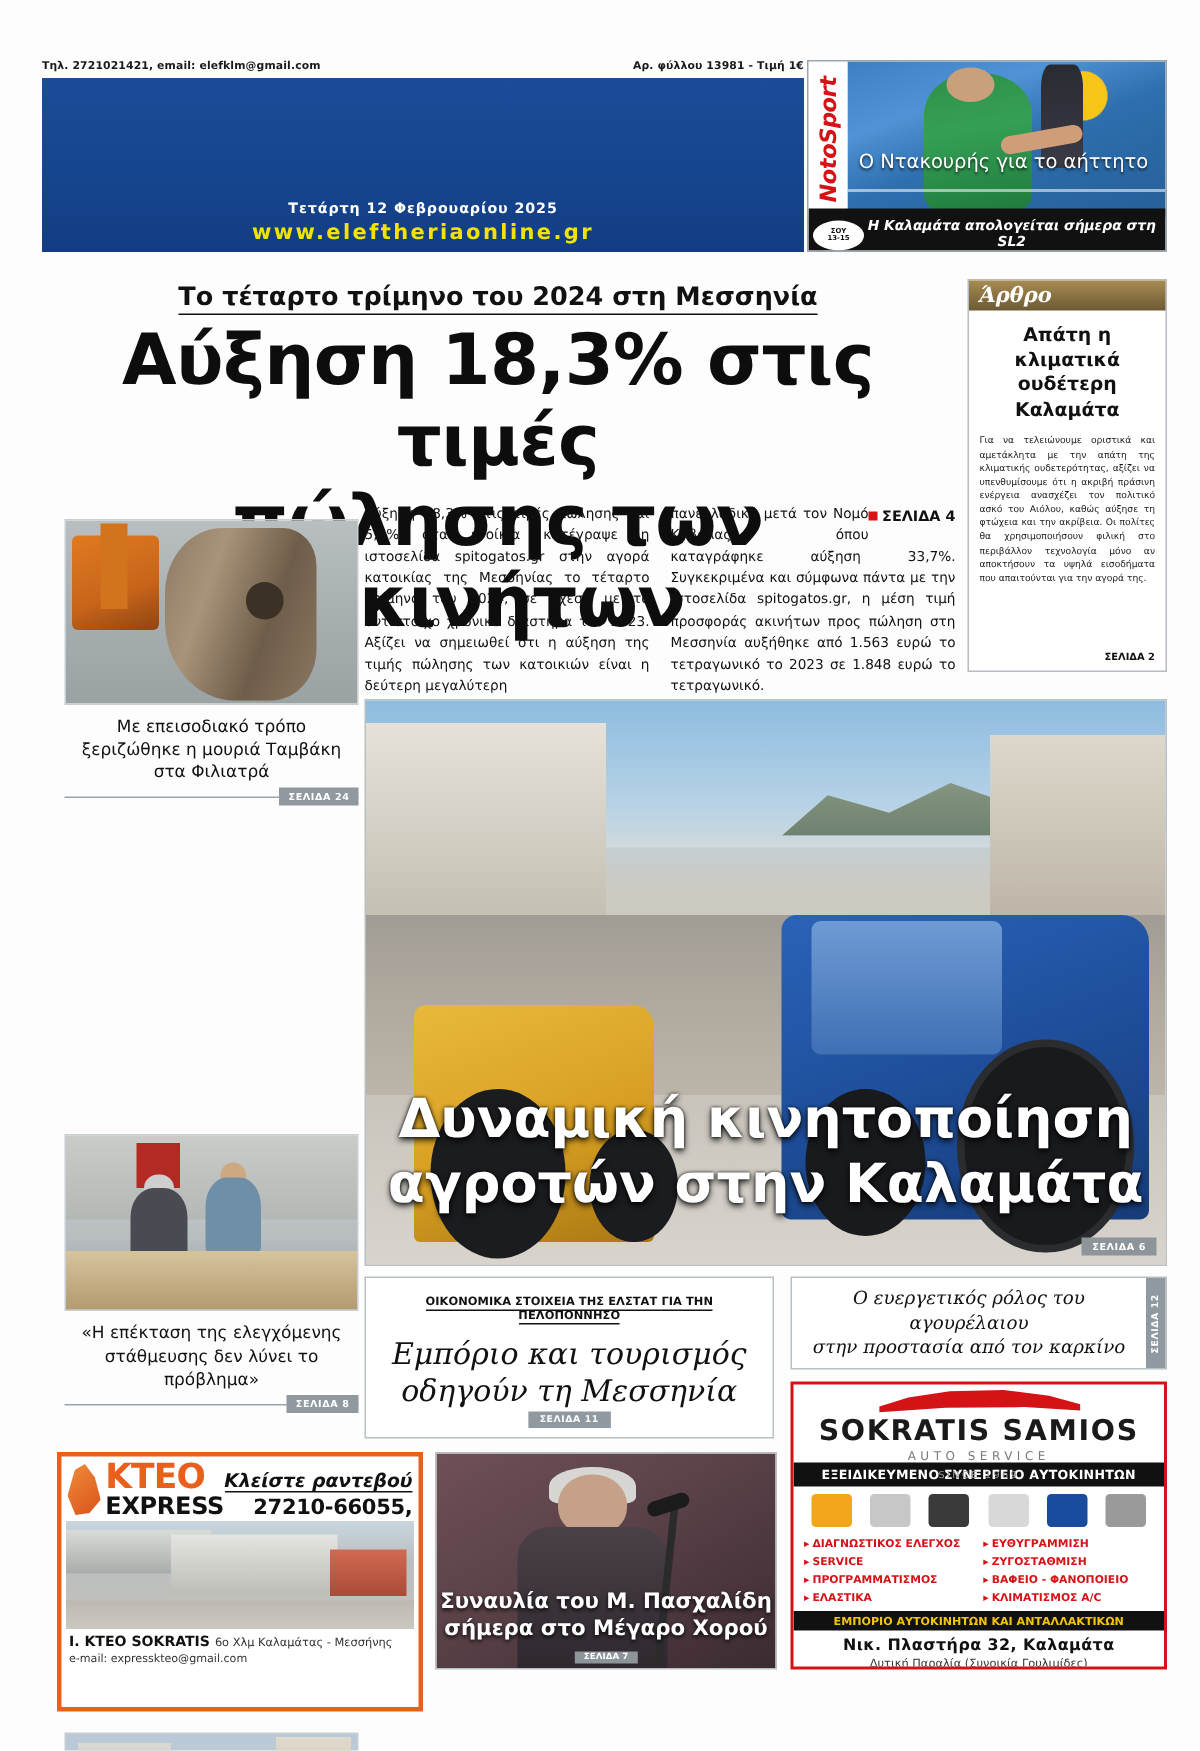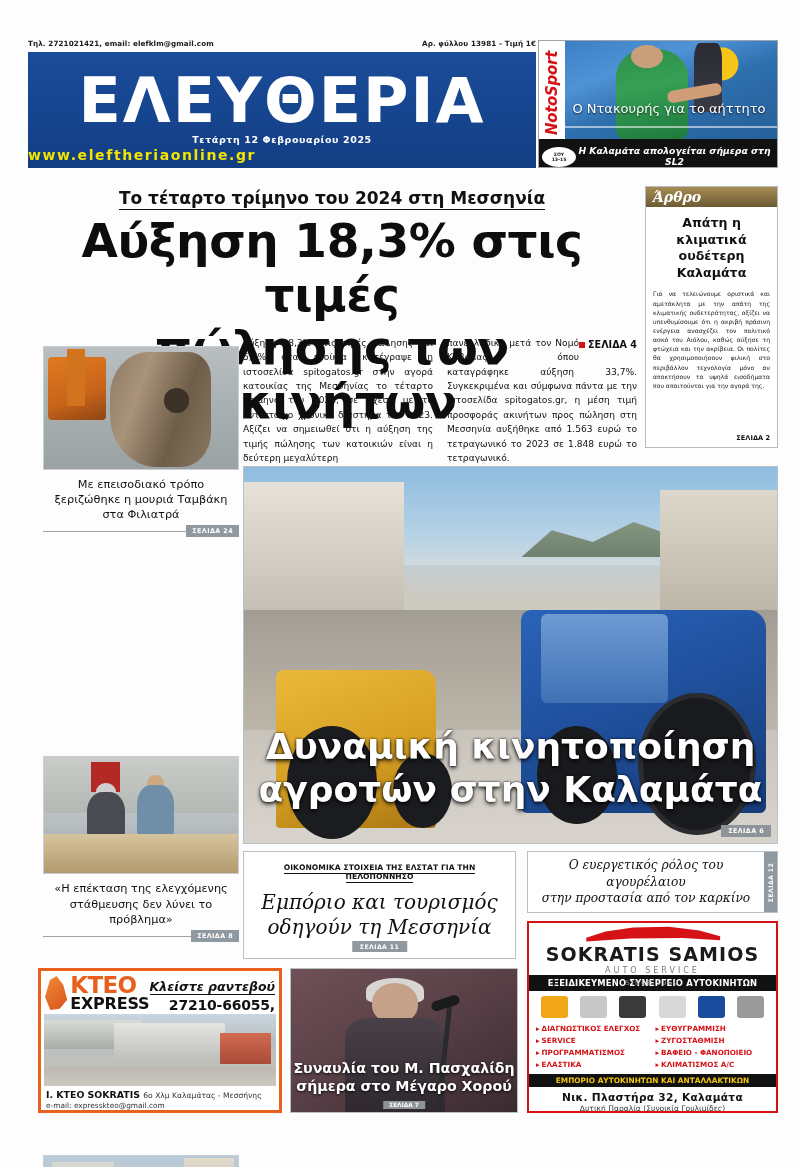--- a/index.html
+++ b/index.html
@@ -43,21 +43,21 @@
     letter-spacing: 2px; line-height: 86px;
     white-space: nowrap;
   }
   .masthead-date {
     position: absolute; left: 0; bottom: 23px; width: 100%;
     text-align: center; color: #ffffff;
     font-size: 9.5px; font-weight: bold; letter-spacing: 0.6px;
   }
   .masthead-url {
     position: absolute; left: 0; bottom: 5px; width: 100%;
-    color: #f2e400;
+    text-align: center; color: #f2e400;
     font-size: 14px; font-weight: bold; letter-spacing: 1.6px;
   }
 
   
   .sports {
     position: absolute; left: 538px; top: 40px;
     width: 240px; height: 128px;
     border: 1px solid #9aa5ad; background: #dfe6ea;
     overflow: hidden;
   }
@@ -483,21 +483,21 @@
     text-align: center; font-size: 10.6px; font-weight: bold;
     color: #111; margin-top: 4px; letter-spacing: .3px;
   }
   .samios-addr2 {
     text-align: center; font-size: 7.6px; color: #333; margin-top: 1px;
   }
 
   
   .ad-kteo {
     position: absolute; left: 38px; top: 968px;
-    width: 244px; height: 145px;
+    width: 244px; height: 173px;
     border: 3px solid #e8601c; background: #ffffff;
     overflow: hidden;
   }
   .kteo-top { display: flex; height: 42px; padding: 3px 4px 0; }
   .kteo-mark {
     width: 28px; height: 34px; margin-top: 2px;
     background: linear-gradient(140deg,#f08c3a 0%, #d9531a 100%);
     clip-path: polygon(0 62%, 22% 12%, 52% 0, 82% 26%, 100% 70%, 66% 96%, 24% 100%);
   }
   .kteo-name { margin-left: 3px; }
@@ -571,21 +571,20 @@
 <body>
 
 <div class="page">
 
   <div class="topbar">
     <div class="left">Τηλ. 2721021421, email: elefklm@gmail.com</div>
     <div class="right">Αρ. φύλλου 13981 - Τιμή 1€</div>
   </div>
 
   <div class="masthead">
-    <div class="masthead-title">ΕΛΕΥΘΕΡΙΑ</div>
     <div class="masthead-date">Τετάρτη 12 Φεβρουαρίου 2025</div>
     <div class="masthead-url">www.eleftheriaonline.gr</div>
   </div>
 
   <div class="sports">
     <div class="sports-photo">
       <div class="sp-ref"></div>
       <div class="sp-player"></div>
       <div class="sp-head"></div>
       <div class="sp-arm"></div>

